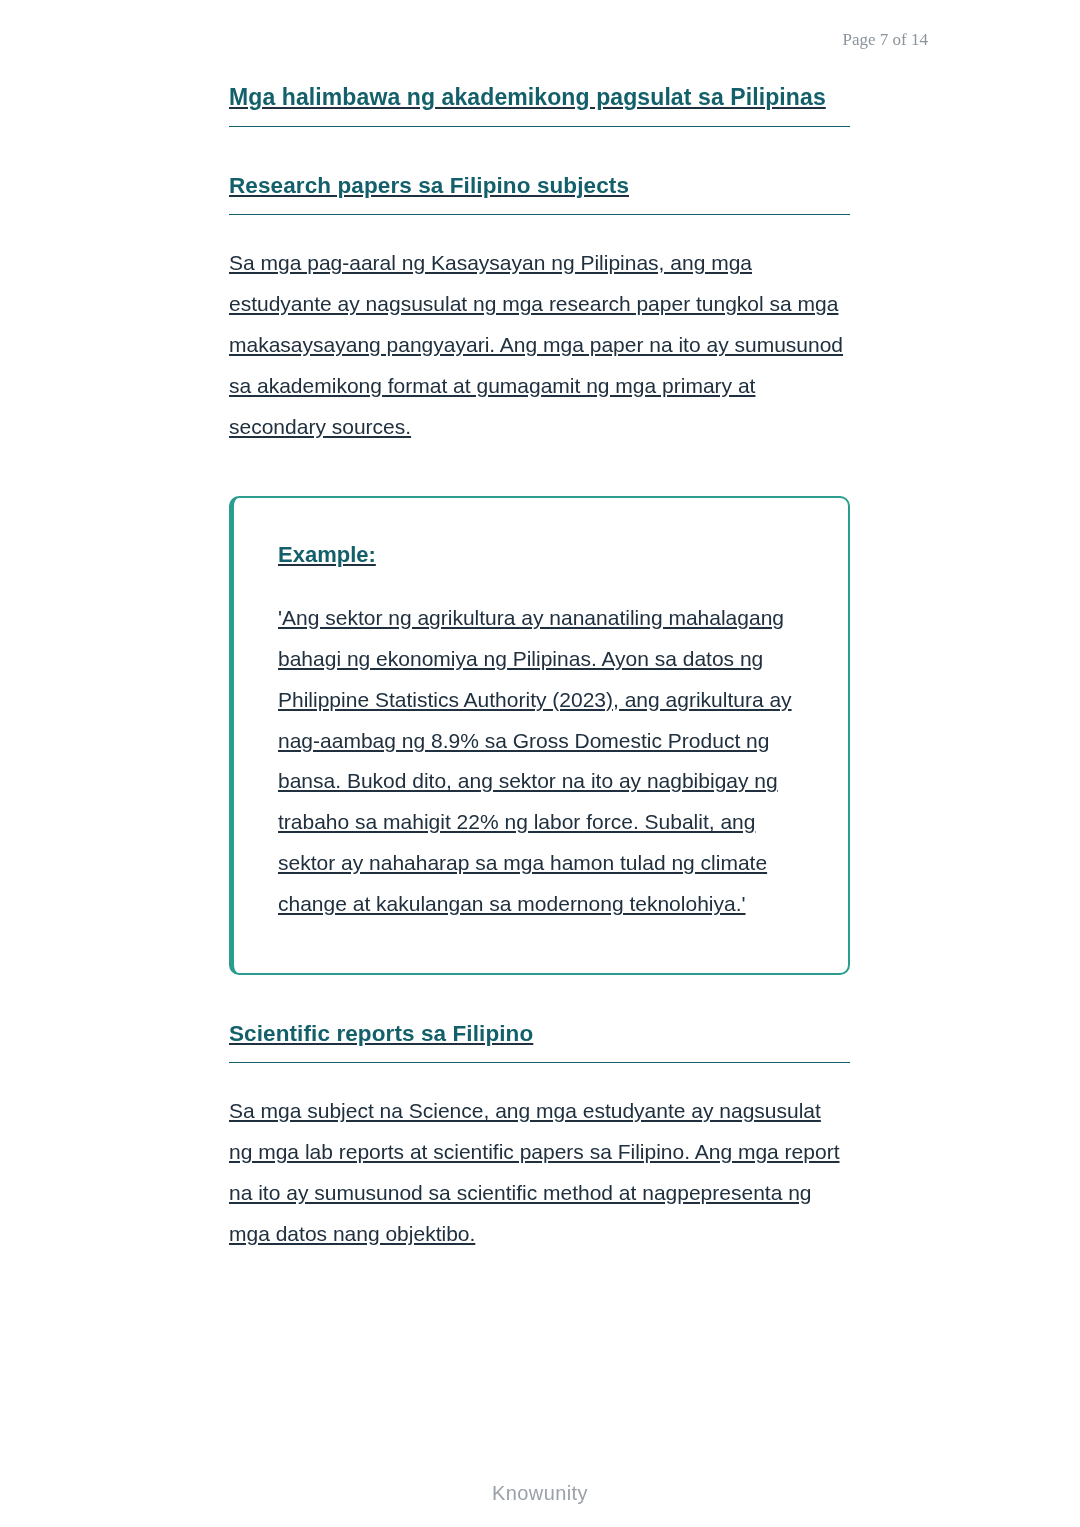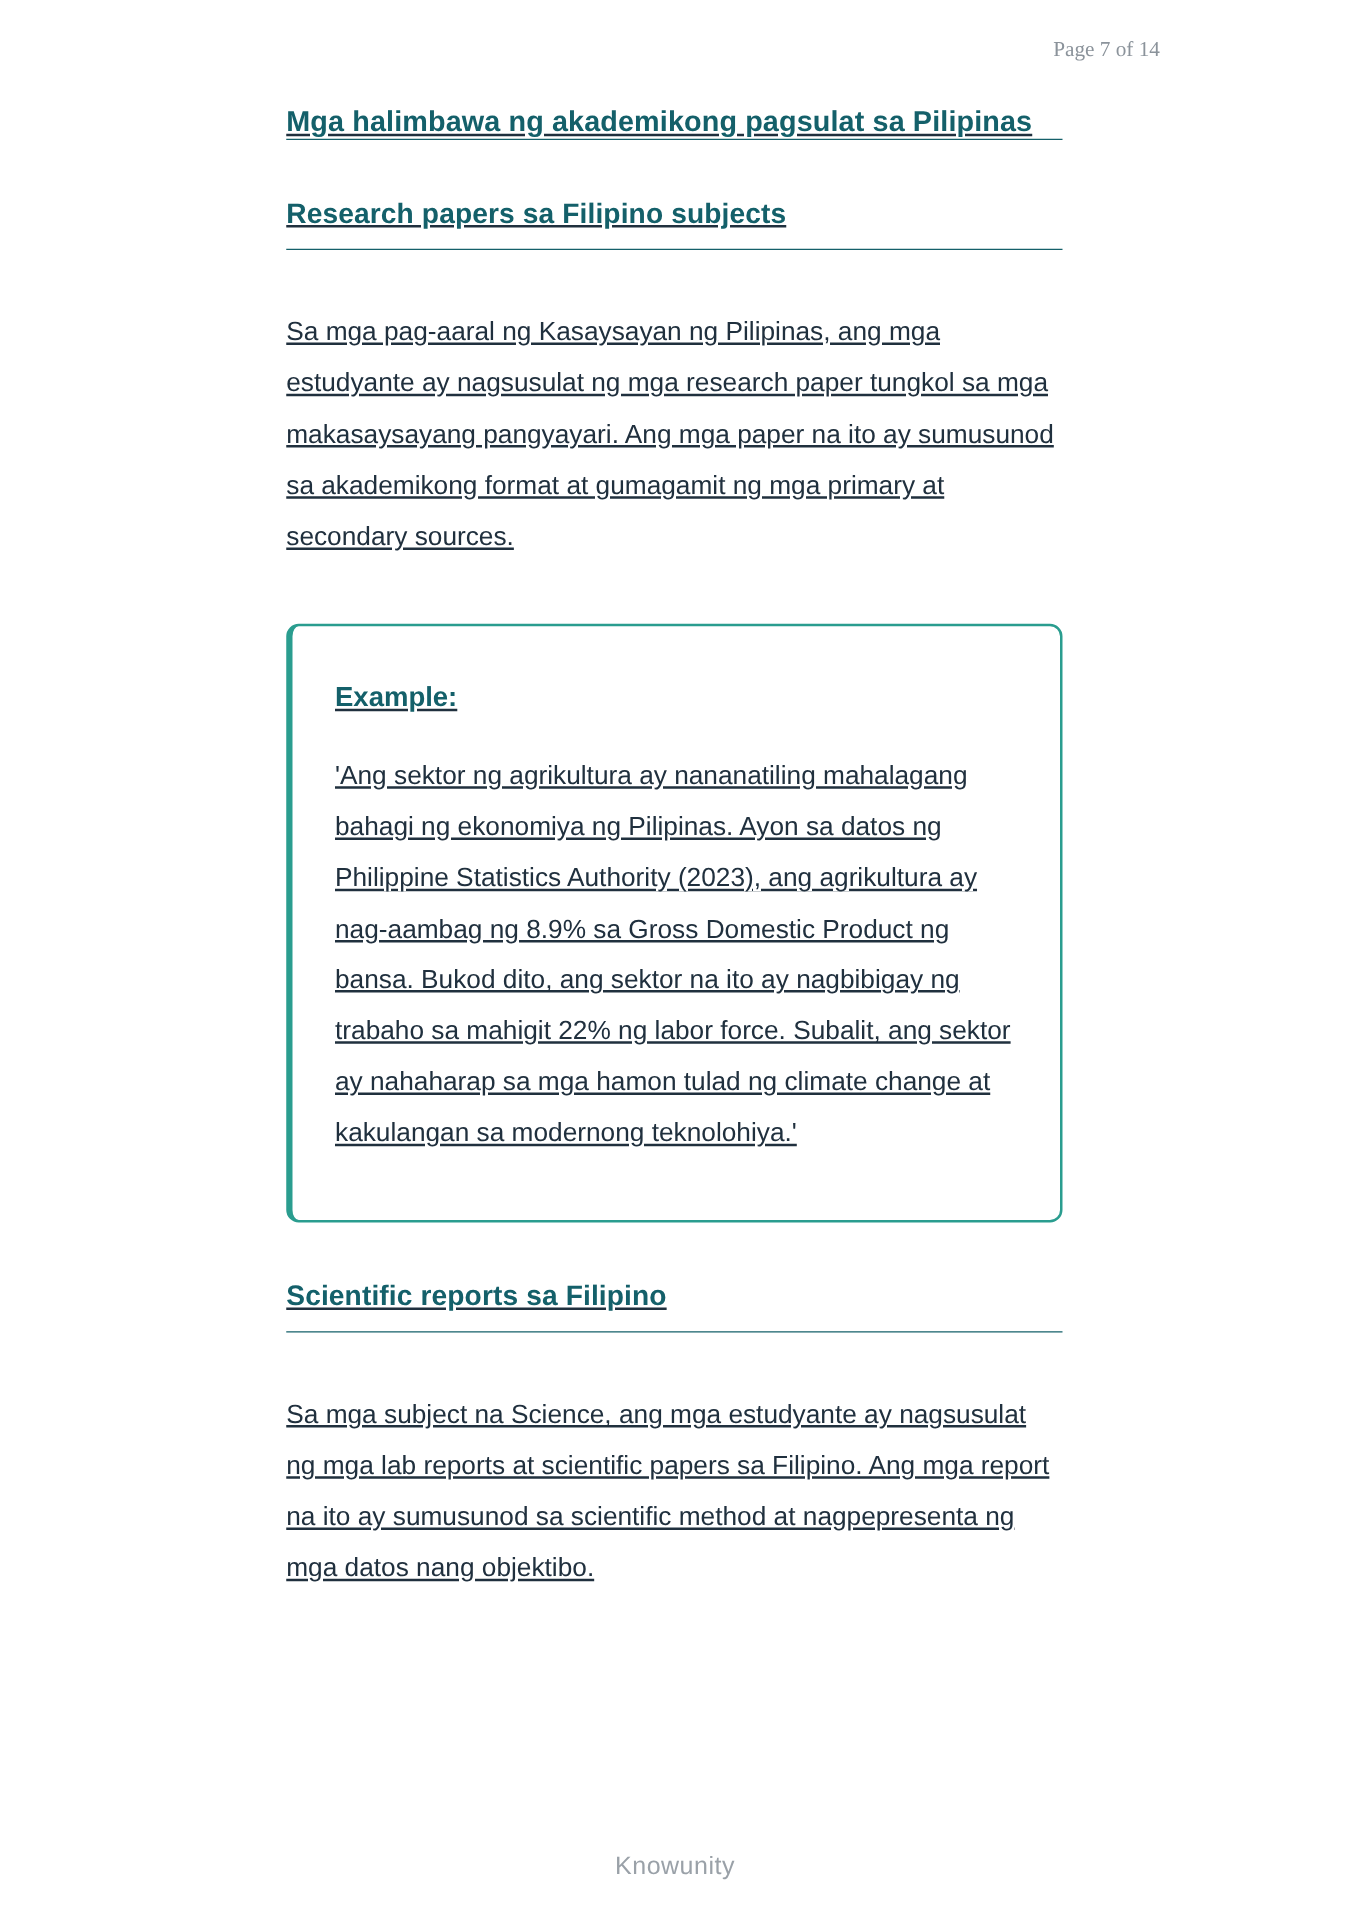--- a/index.html
+++ b/index.html
@@ -23,46 +23,47 @@
     right: 80px;
     font-family: "Liberation Serif", "DejaVu Serif", serif;
     font-size: 17px;
     color: var(--muted, #8b939b);
   }
   .doc-title {
     margin-top: 54px;
     font-size: 23px;
     font-weight: 700;
     color: var(--heading, #14606a);
+    padding-bottom: 15px;
     border-bottom: 1.5px solid var(--heading, #14606a);
     letter-spacing: 0.1px;
   }
   .section-heading {
     margin-top: 46px;
     font-size: 22.5px;
     font-weight: 700;
     color: var(--heading, #14606a);
     padding-bottom: 15px;
     border-bottom: 1.5px solid var(--heading, #14606a);
     letter-spacing: 0.1px;
   }
   .body-p {
-    margin-top: 46px;
+    margin-top: 28px;
     font-size: 21px;
     line-height: 1.95;
     color: var(--body, #20303e);
   }
   .body-p + .body-p { margin-top: 26px; }
   .example-box {
     margin-top: 48px;
     margin-bottom: 12px;
     border: 2px solid var(--accent, #2a9d8f);
     border-left-width: 5px;
     border-radius: 10px;
-    padding: 44px 38px 48px 34px;
+    padding: 44px 38px 48px 44px;
   }
   .example-label {
     font-size: 22px;
     font-weight: 700;
     color: var(--heading, #14606a);
   }
   .example-box .body-p { margin-top: 30px; }
   .example-box .body-p + .body-p { margin-top: 26px; }
   .footer {
     position: absolute;

